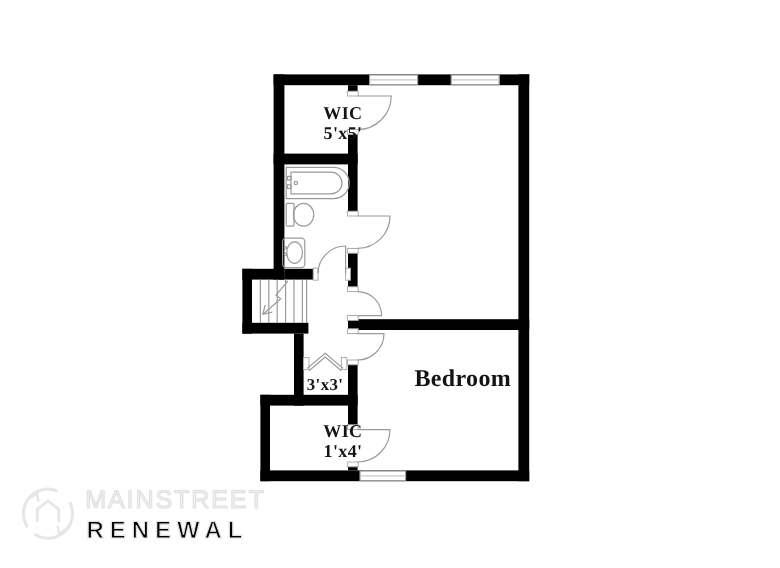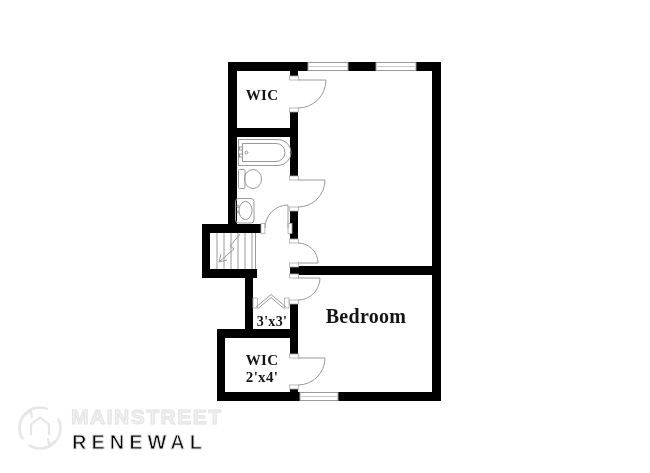--- a/index.html
+++ b/index.html
@@ -2,35 +2,35 @@
 <html><head>
 <meta charset="utf-8">
 <style>
   html,body{margin:0;padding:0;background:#ffffff;}
   .canvas{
     position:relative;width:650px;height:473px;background:#ffffff;
     font-family:"Liberation Serif",serif;overflow:hidden;
   }
   .plan-svg{position:absolute;left:0;top:0;z-index:2;}
   .room-label{
-    position:absolute;z-index:3;text-align:center;
+    position:absolute;z-index:3;text-align:right;
     font-family:"Liberation Serif",serif;font-weight:700;color:#141414;
     letter-spacing:0.3px;
   }
   .room-label span{display:block;}
   .lbl-wic-upper{left:222px;top:87px;width:80px;font-size:15px;line-height:16.5px;}
   .lbl-primary{left:315px;top:136px;width:100px;font-size:16px;line-height:17.5px;}
   .lbl-bedroom{left:306px;top:308px;width:120px;font-size:20px;line-height:17.5px;}
-  .lbl-closet{left:242px;top:314px;width:60px;font-size:14px;line-height:15px;}
+  .lbl-closet{left:226px;top:314px;width:60px;font-size:14px;line-height:15px;}
   .lbl-wic-lower{left:222px;top:352px;width:80px;font-size:15px;line-height:16.5px;}
   .watermark{position:absolute;left:0;top:395px;width:260px;height:70px;z-index:1;}
   .wm-logo{position:absolute;left:16px;top:8px;}
   .wm-text-1{
     position:absolute;left:71px;top:10px;
-    font-family:"Liberation Sans",sans-serif;font-weight:700;font-size:21px;
+    font-family:"Liberation Sans",sans-serif;font-weight:400;font-size:21px;
     letter-spacing:1.5px;color:#f1f1f1;-webkit-text-stroke:1px #e2e2e2;
   }
   .wm-text-2{
     position:absolute;left:72px;top:36px;
     font-family:"Liberation Sans",sans-serif;font-weight:700;font-size:20px;
     letter-spacing:5px;color:#000000;-webkit-text-stroke:1px #e2e2e2;
   }
   .disclaimer{
     position:absolute;left:0;top:424px;width:650px;z-index:4;
     text-align:center;font-family:"Liberation Serif",serif;
@@ -163,28 +163,29 @@
       <line x1="245" y1="233" x2="245" y2="269"></line>
       <line x1="252" y1="233" x2="252" y2="269"></line>
       <line x1="255.5" y1="233" x2="255.5" y2="269"></line>
       <path d="M240 234 L230 246 L234 249 L219 262"></path>
       <path d="M219 262 L227 260 M219 262 L221 254"></path>
     </g>
   </svg>
 
   <div class="room-label lbl-wic-upper">
     <span>WIC</span>
+    <span>5'x5'</span>
   </div>
   <div class="room-label lbl-bedroom">
     <span>Bedroom</span>
   </div>
   <div class="room-label lbl-closet">
     <span>3'x3'</span>
   </div>
   <div class="room-label lbl-wic-lower">
     <span>WIC</span>
-    <span>2'x4'</span>
+    <span>1'x4'</span>
   </div>
 
   <div class="disclaimer">
   </div>
 
 </div>
 
 </body></html>

